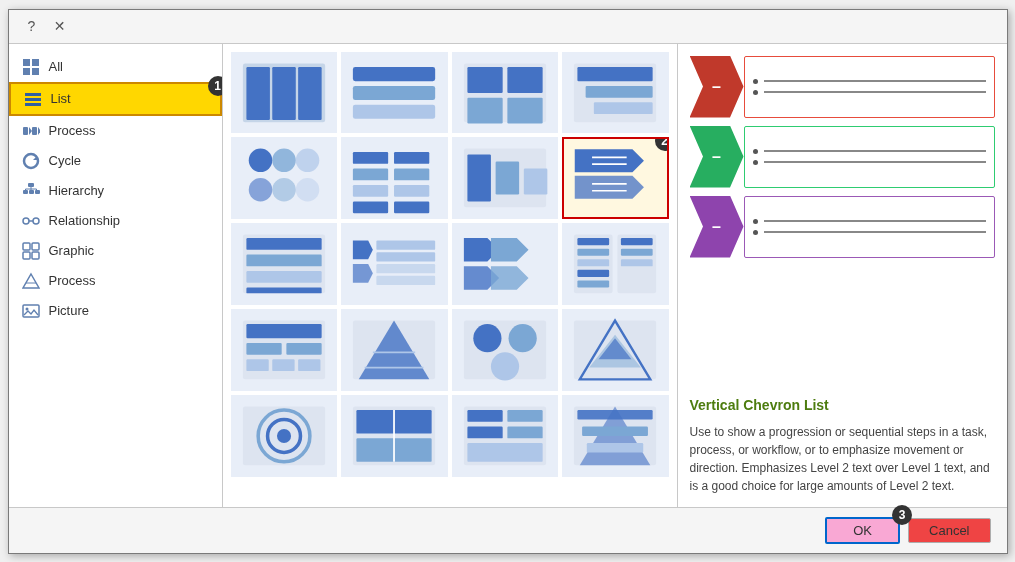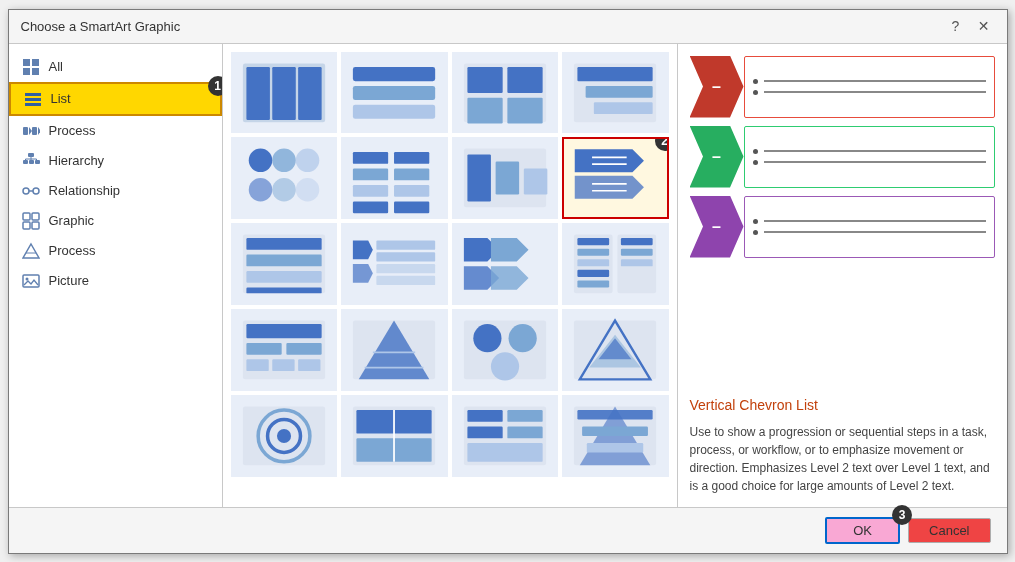--- a/index.html
+++ b/index.html
@@ -185,22 +185,22 @@
       flex-shrink: 0;
     }
     .bullet-dash {
       flex: 1;
       height: 1.5px;
       background: #888;
       display: block;
     }
     .preview-title {
       font-size: 14px;
-      font-weight: normal;
-      color: #c2410c;
+      font-weight: bold;
+      color: #4d7c0f;
       margin-top: 16px;
     }
     .preview-desc {
       font-size: 12px;
       color: #444;
       line-height: 1.5;
     }
     
     .bottom-bar {
       border-top: 1px solid #c8c8c8;
@@ -245,23 +245,20 @@
       justify-content: center;
       z-index: 10;
     }
   </style>
 </head>
 <body>
 
 <div class="dialog">
 
   <div class="title-bar">
-    <div class="title-bar-left">
-      <span>Choose a SmartArt Graphic</span>
-    </div>
     <div class="title-bar-right">
       <button class="title-btn">?</button>
       <button class="title-btn close-btn">✕</button>
     </div>
   </div>
 
   <div class="content">
 
     <div class="sidebar">
 
@@ -297,20 +294,29 @@
           <svg width="18" height="18" viewBox="0 0 18 18">
             <rect x="1" y="5" width="5" height="8" rx="1" fill="#6080b0"></rect>
             <polygon points="7,5 10,9 7,13" fill="#6080b0"></polygon>
             <rect x="10" y="5" width="5" height="8" rx="1" fill="#6080b0"></rect>
             <polygon points="16,5 19,9 16,13" fill="#6080b0"></polygon>
           </svg>
         </div>
         <span>Process</span>
       </div>
 
+      <div class="sidebar-item">
+        <div class="sidebar-icon">
+          <svg width="18" height="18" viewBox="0 0 18 18">
+            <circle cx="9" cy="9" r="7" fill="none" stroke="#6080b0" stroke-width="2.5"></circle>
+            <polygon points="14,5 17,8 11,8" fill="#6080b0"></polygon>
+          </svg>
+        </div>
+        <span>Cycle</span>
+      </div>
 
       <div class="sidebar-item">
         <div class="sidebar-icon">
           <svg width="18" height="18" viewBox="0 0 18 18">
             <rect x="6" y="1" width="6" height="4" rx="1" fill="#6080b0"></rect>
             <rect x="1" y="8" width="5" height="4" rx="1" fill="#6080b0"></rect>
             <rect x="7" y="8" width="5" height="4" rx="1" fill="#6080b0"></rect>
             <rect x="13" y="8" width="5" height="4" rx="1" fill="#6080b0"></rect>
             <line x1="9" y1="5" x2="9" y2="8" stroke="#6080b0" stroke-width="1"></line>
             <line x1="3.5" y1="7" x2="14.5" y2="7" stroke="#6080b0" stroke-width="1"></line>

